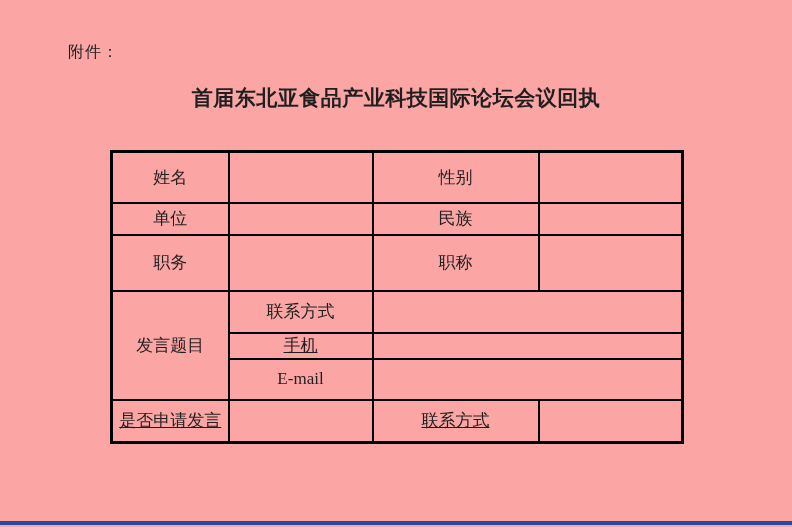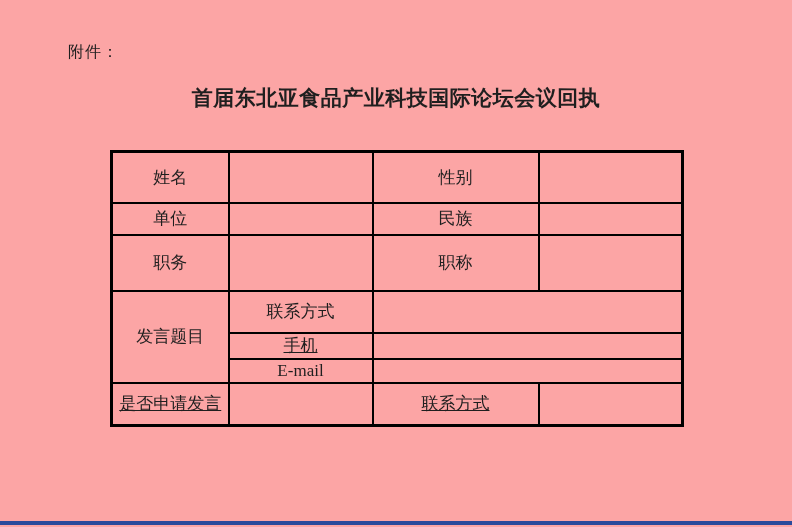--- a/index.html
+++ b/index.html
@@ -44,21 +44,21 @@
     font-size: 17px;
     padding: 0;
     overflow: hidden;
     white-space: nowrap;
   }
   tr.r1 { height: 51px; }
   tr.r2 { height: 32px; }
   tr.r3 { height: 56px; }
   tr.r4 { height: 42px; }
   tr.r5 { height: 26px; text-decoration: underline; }
-  tr.r6 { height: 24px; border-radius: 14px; }
+  tr.r6 { height: 41px; border-radius: 14px; }
   tr.r7 { height: 43px; text-decoration: underline; }
   .bottom-bar {
     position: absolute;
     left: 0;
     top: 521px;
     width: 100%;
     height: 4px;
     background: #2b4a9c;
   }
 </style>

